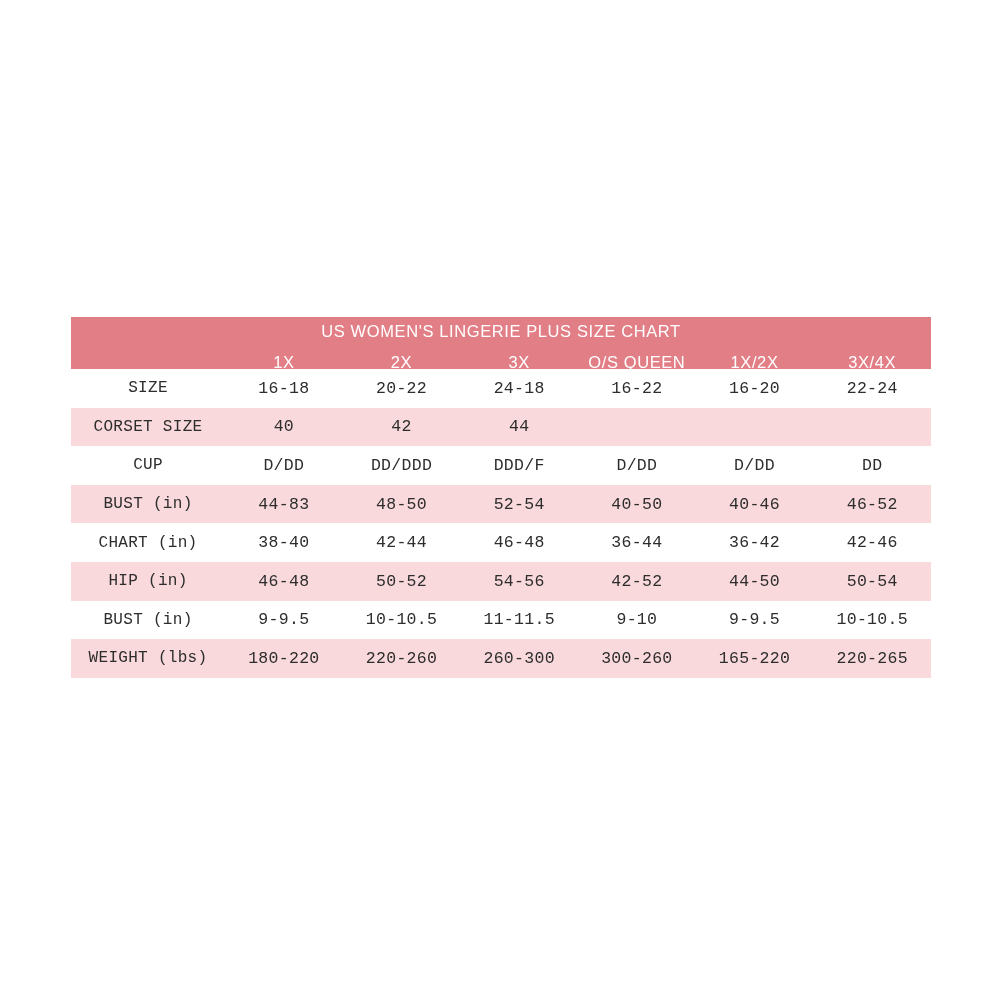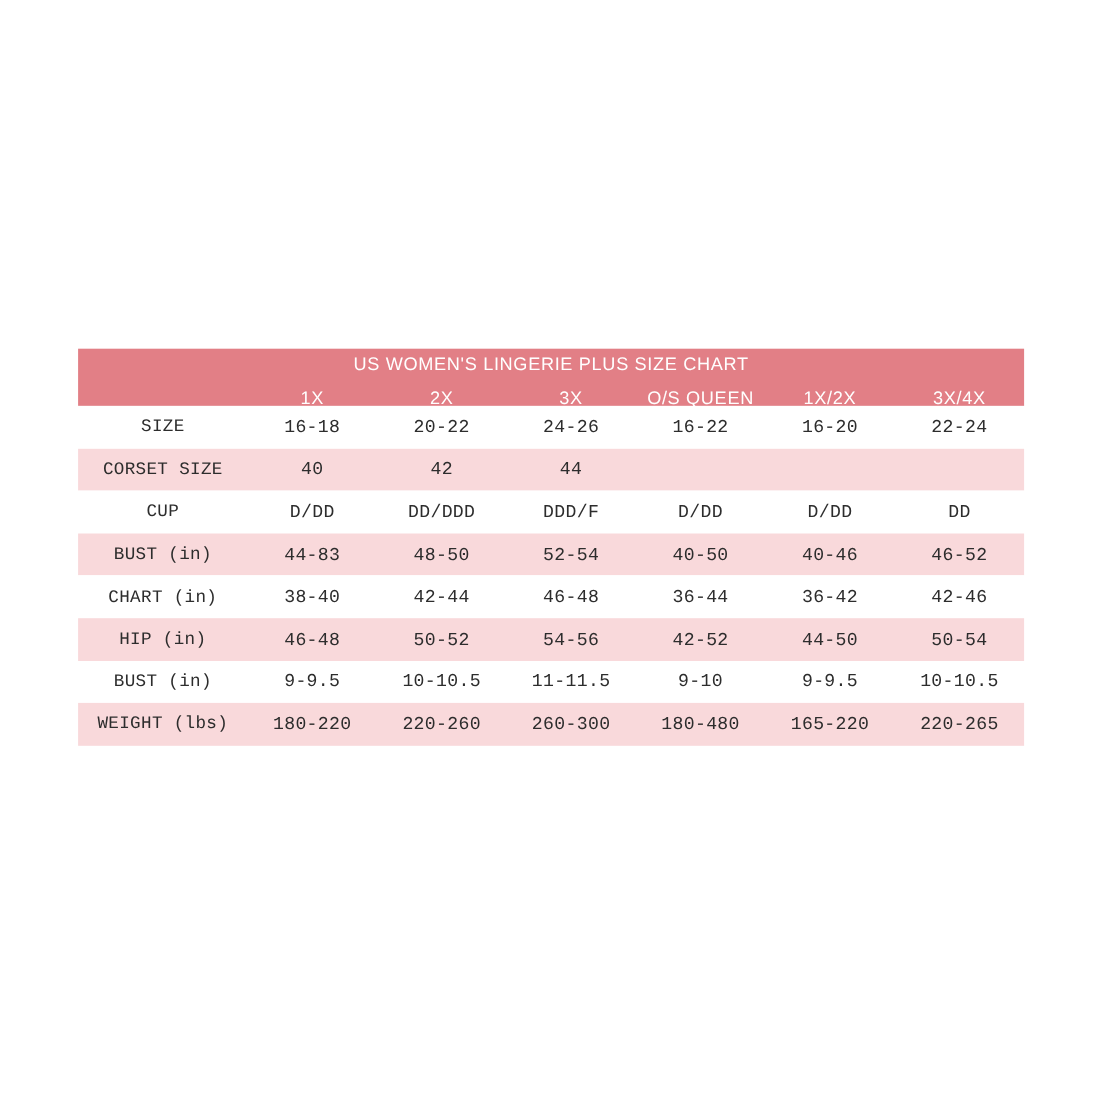--- a/index.html
+++ b/index.html
@@ -89,21 +89,21 @@
         <div class="cell">O/S QUEEN</div>
         <div class="cell">1X/2X</div>
         <div class="cell">3X/4X</div>
       </div>
     </div>
     <div id="rows">
         <div class="row">
           <div class="cell label-cell">SIZE</div>
           <div class="cell value-cell">16-18</div>
           <div class="cell value-cell">20-22</div>
-          <div class="cell value-cell">24-26</div>
+          <div class="cell value-cell">24-18</div>
           <div class="cell value-cell">16-22</div>
           <div class="cell value-cell">16-20</div>
           <div class="cell value-cell">22-24</div>
         </div>
         <div class="row alt">
           <div class="cell label-cell">CORSET SIZE</div>
           <div class="cell value-cell">40</div>
           <div class="cell value-cell">42</div>
           <div class="cell value-cell">44</div>
           <div class="cell value-cell"></div>
@@ -153,19 +153,19 @@
           <div class="cell value-cell">11-11.5</div>
           <div class="cell value-cell">9-10</div>
           <div class="cell value-cell">9-9.5</div>
           <div class="cell value-cell">10-10.5</div>
         </div>
         <div class="row alt">
           <div class="cell label-cell">WEIGHT (lbs)</div>
           <div class="cell value-cell">180-220</div>
           <div class="cell value-cell">220-260</div>
           <div class="cell value-cell">260-300</div>
-          <div class="cell value-cell">180-480</div>
+          <div class="cell value-cell">300-260</div>
           <div class="cell value-cell">165-220</div>
           <div class="cell value-cell">220-265</div>
         </div>
       </div>
   </div>
 </div>
 
 </body></html>

